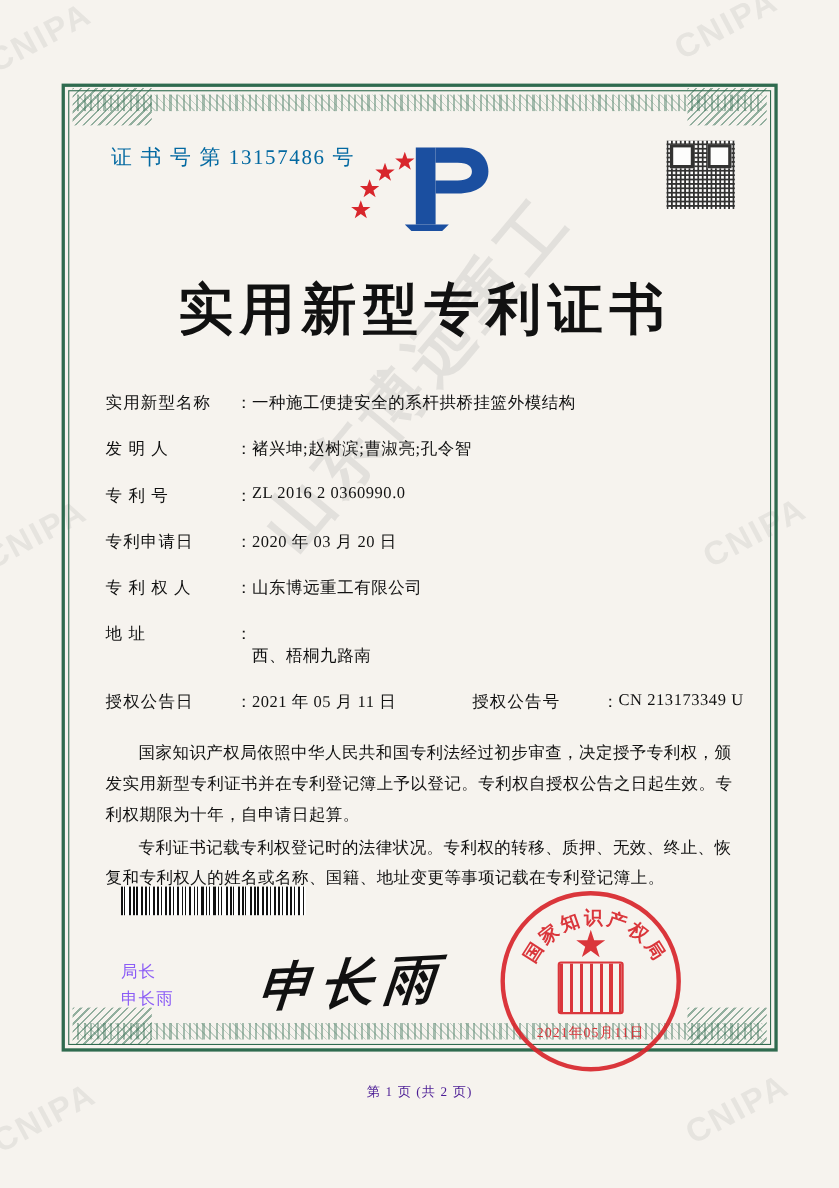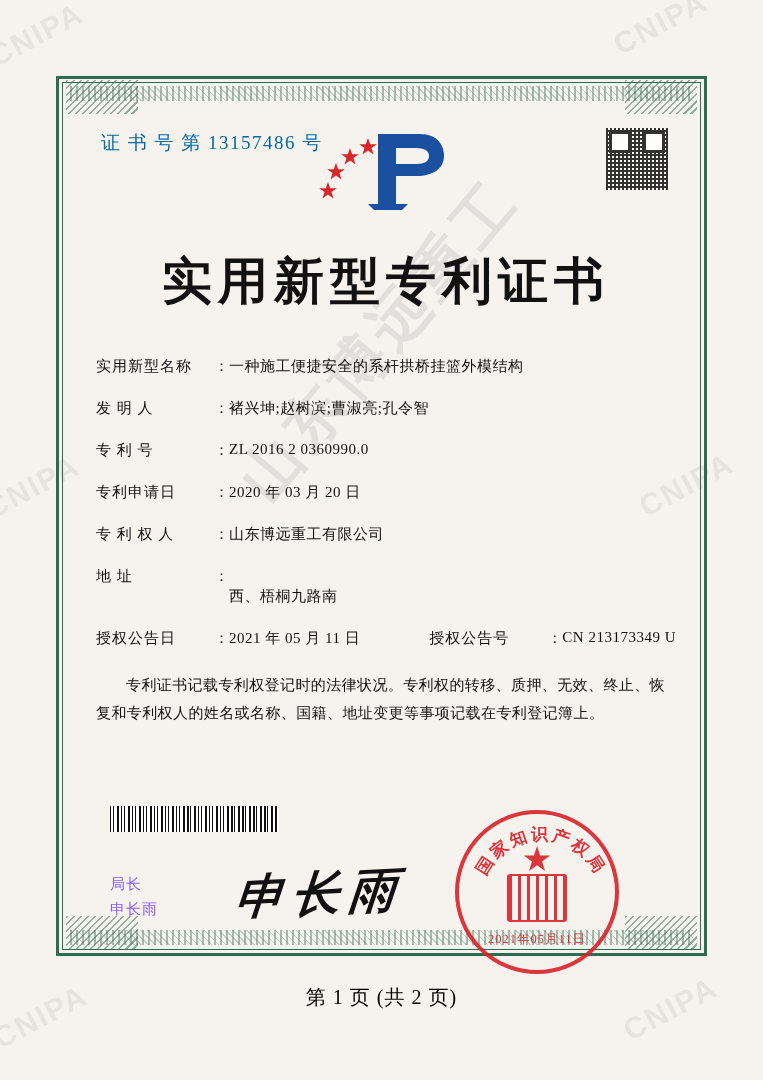--- a/index.html
+++ b/index.html
@@ -314,22 +314,22 @@
     font-family: "Liberation Serif", serif;
     letter-spacing: 3px;
   }
 
   .page-no {
     position: absolute;
     left: 0;
     right: 0;
     top: 984px;
     text-align: center;
-    font-size: 20px;
-    color: #000000;
+    font-size: 12px;
+    color: #4c1d95;
     letter-spacing: 1px;
   }
   .footer-note {
     position: absolute;
     left: 0;
     right: 0;
     top: 1031px;
     text-align: center;
     font-size: 14.5px;
     color: #111;
@@ -432,20 +432,21 @@
         <div class="col-right">
           <div class="field-label">授权公告号</div>
           <div class="field-colon">：</div>
           <div class="field-value">CN 213173349 U</div>
         </div>
       </div>
 
     </div>
 
     <div class="paragraphs">
+      <p>国家知识产权局依照中华人民共和国专利法经过初步审查，决定授予专利权，颁发实用新型专利证书并在专利登记簿上予以登记。专利权自授权公告之日起生效。专利权期限为十年，自申请日起算。</p>
       <p>专利证书记载专利权登记时的法律状况。专利权的转移、质押、无效、终止、恢复和专利权人的姓名或名称、国籍、地址变更等事项记载在专利登记簿上。</p>
     </div>
 
   </div>
 
   <div class="barcode"></div>
 
   <div class="sign-block">
     <div>局长</div>
     <div>申长雨</div>

